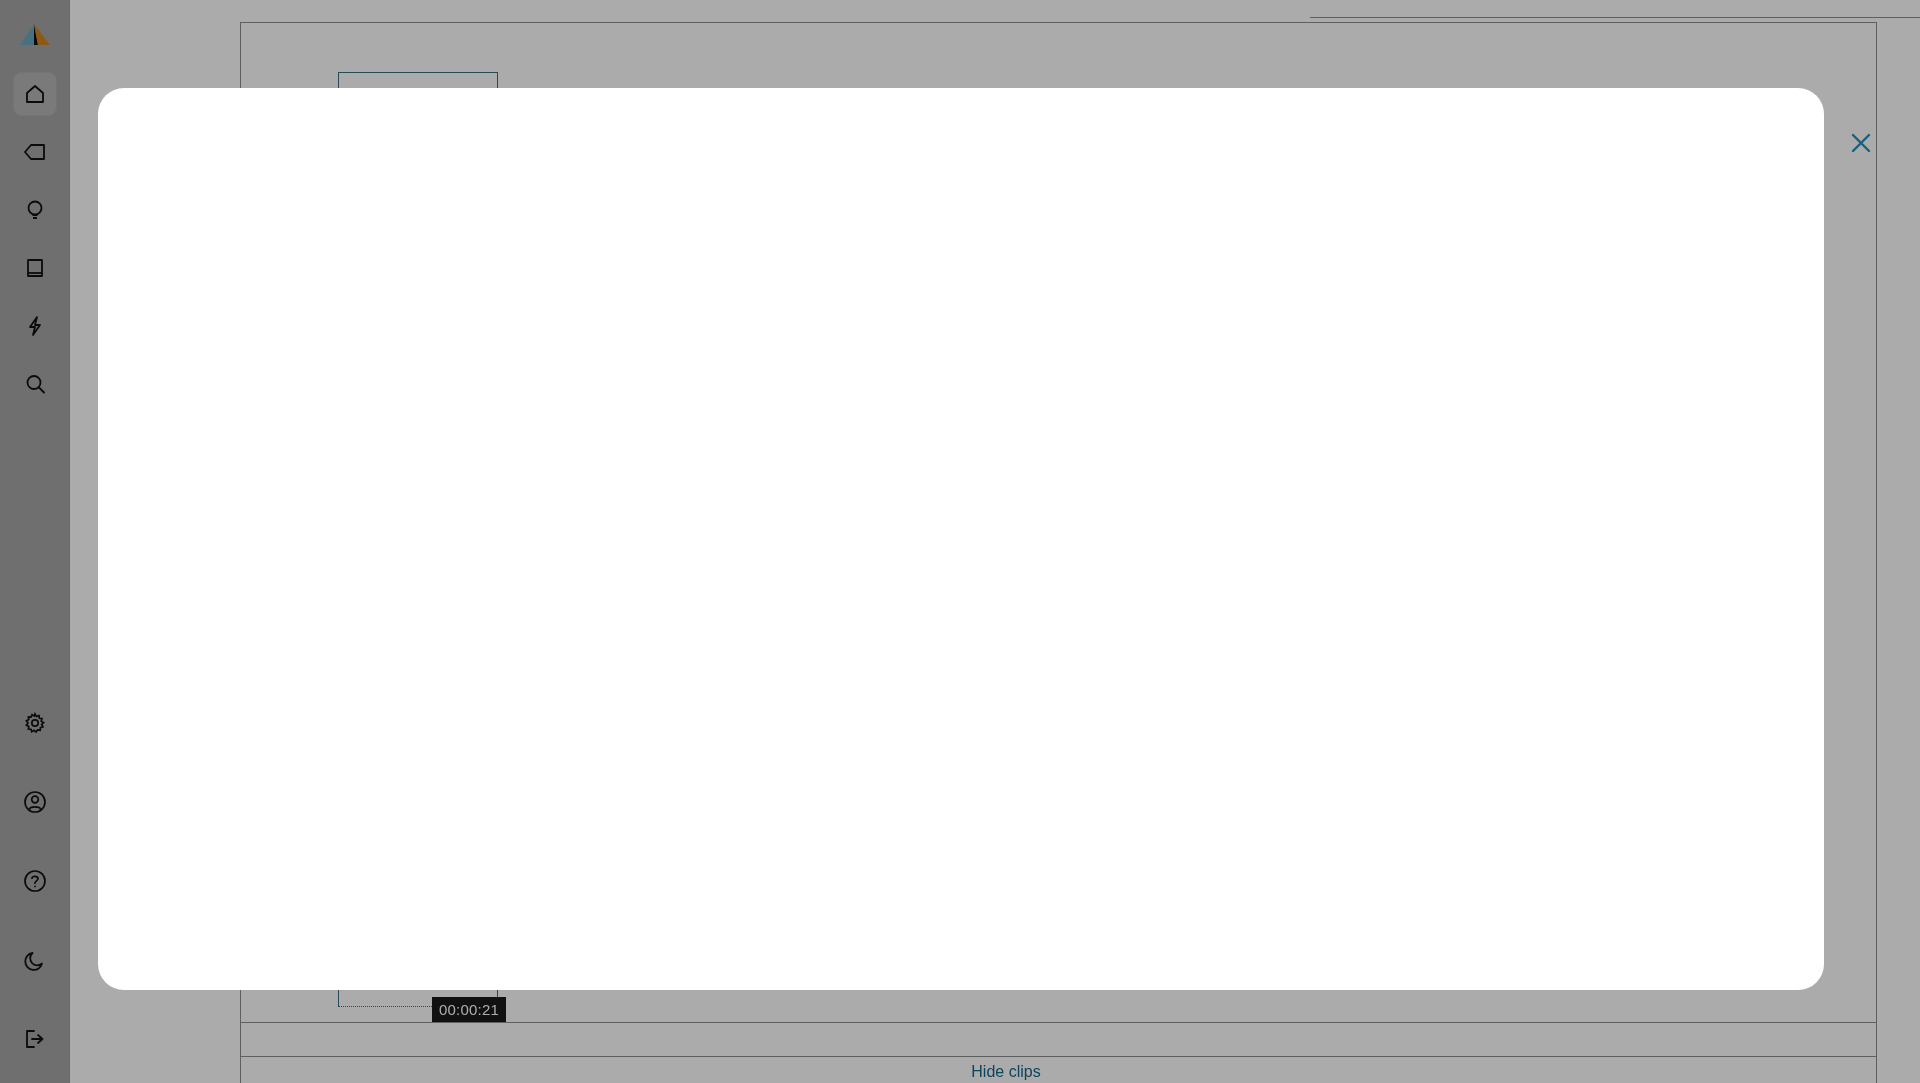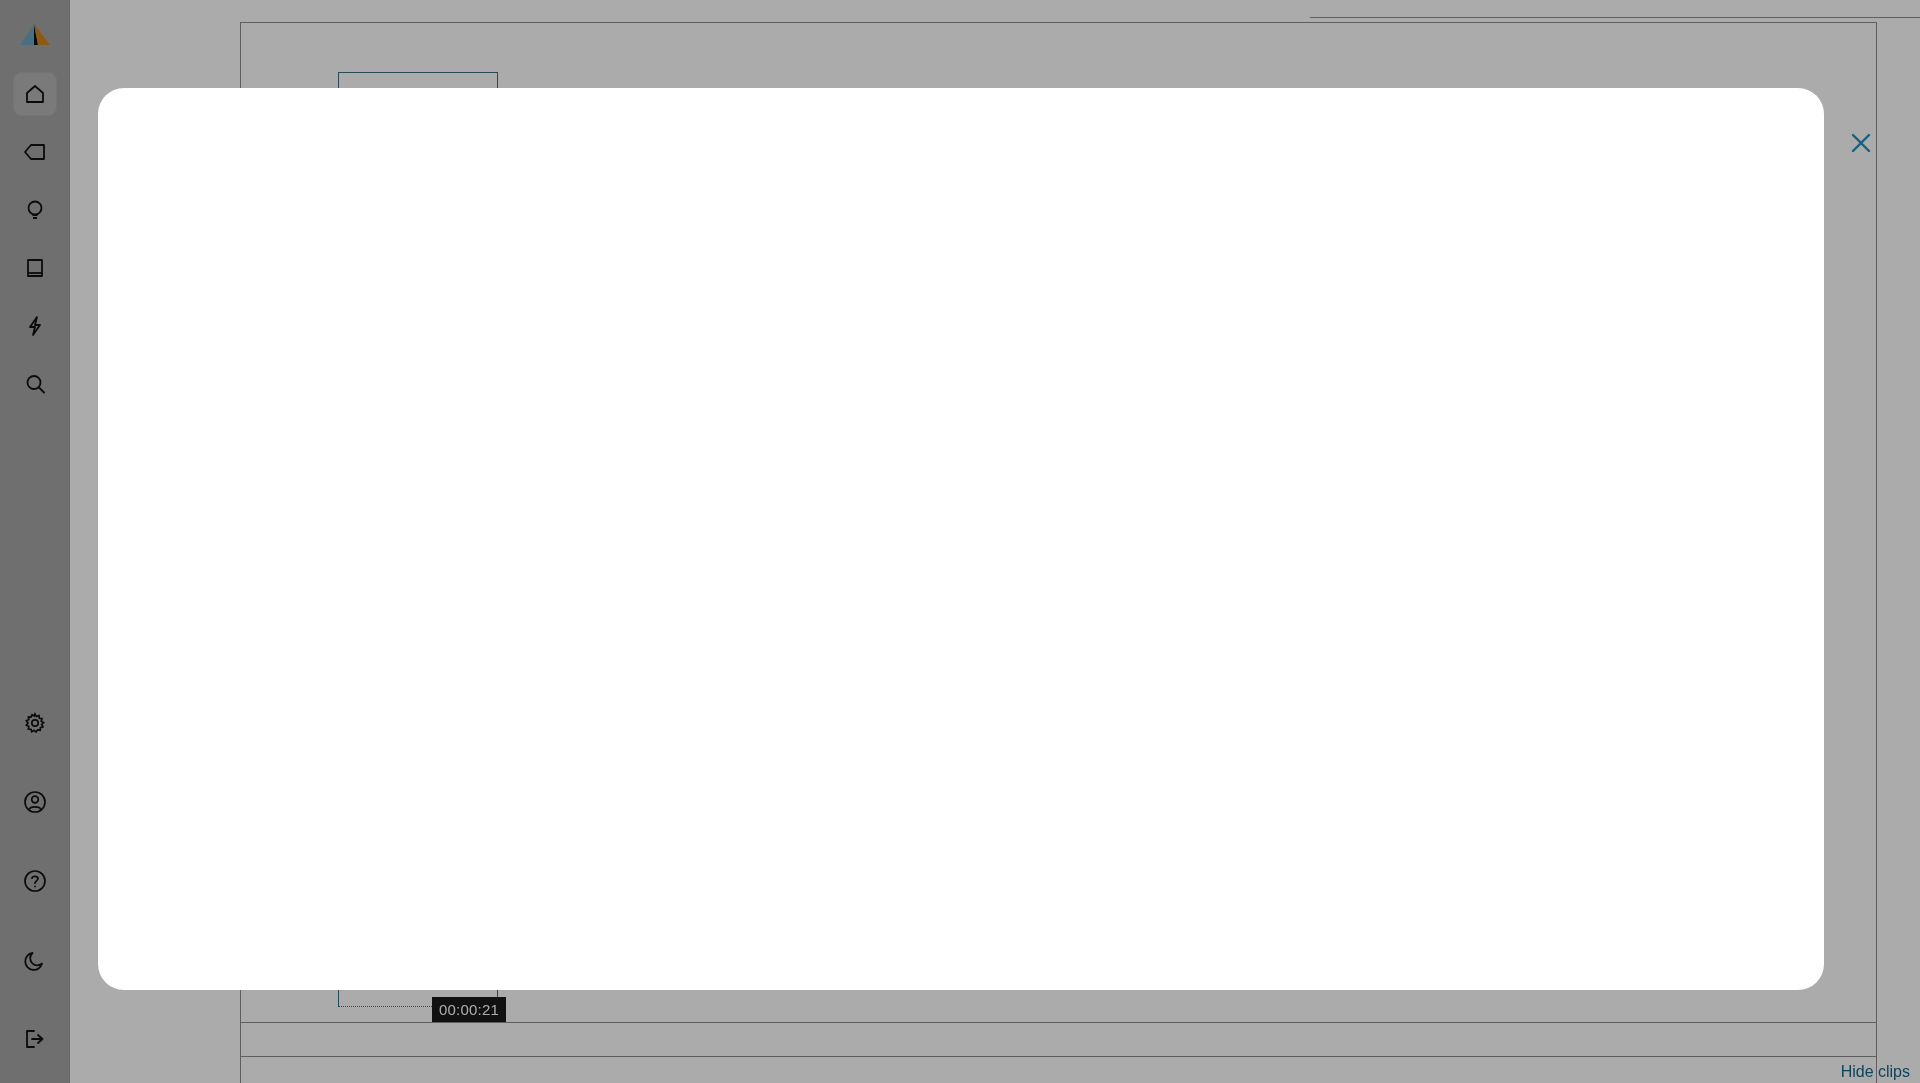--- a/index.html
+++ b/index.html
@@ -59,21 +59,21 @@
     background: #1a1a1a; color: #fff;
     font-size: 15px; padding: 4px 7px; letter-spacing: .2px;
     font-family: "Liberation Sans", sans-serif;
   }
   .doc-inner-card {
     position: absolute; left: 170px; top: 1022px; width: 1637px; height: 61px;
     border: 1px solid #8e8e8e; border-bottom: none;
   }
   .hide-clips {
     position: absolute; left: 0; right: 10px; top: 1063px;
-    text-align: right; color: #16678d; font-size: 16px; margin-left: 32px;
+    text-align: center; color: #16678d; font-size: 16px; margin-left: 32px;
   }
 
   
   .dim {
     position: absolute; inset: 0;
     background: rgba(0,0,0,0.33);
     z-index: 10;
   }
 
   

